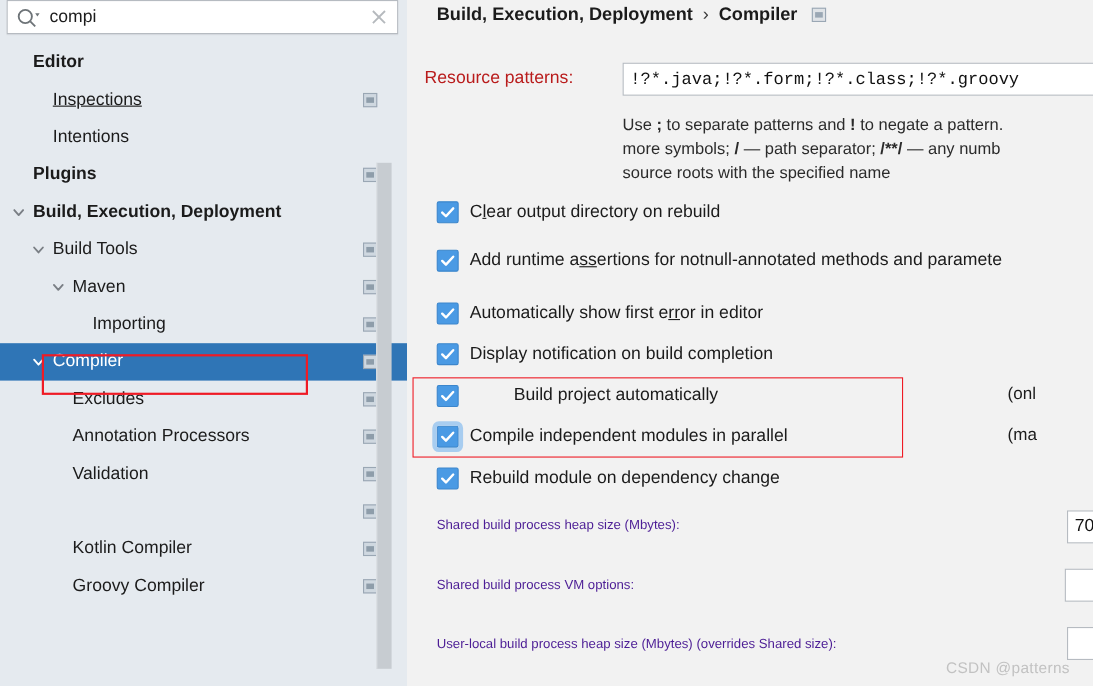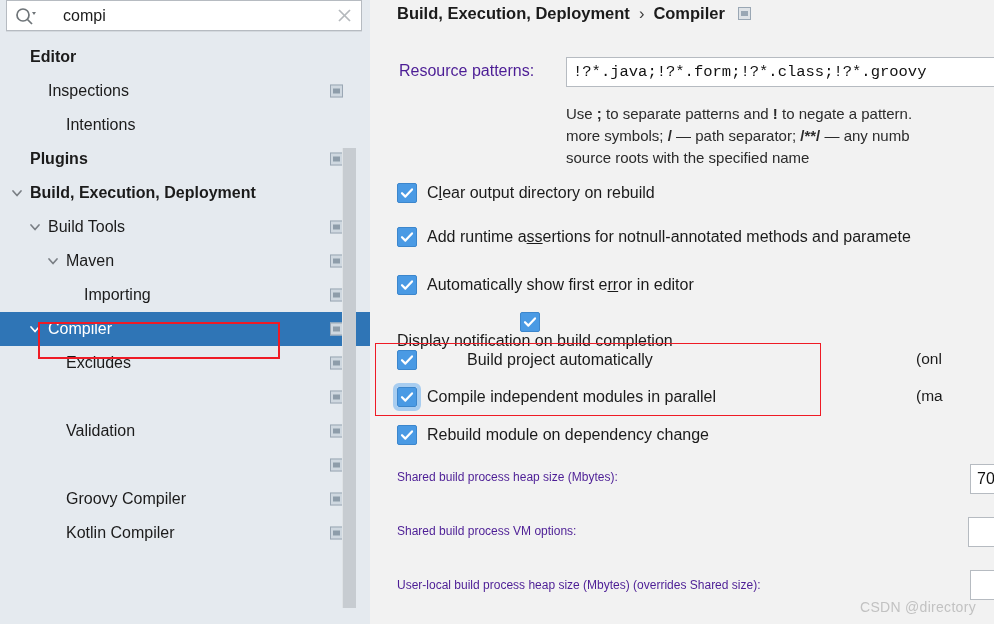--- a/index.html
+++ b/index.html
@@ -48,21 +48,20 @@
   }
   #search-input {
     flex: 1;
     border: none;
     outline: none;
     font-family: "Liberation Sans", sans-serif;
     font-size: 16px;
     color: #1b1b1b;
     padding: 0 4px;
     background: transparent;
-    margin-left: 18px;
   }
   #search-clear {
     width: 34px;
     flex: none;
     display: flex;
     align-items: center;
     justify-content: center;
     cursor: pointer;
   }
 
@@ -182,24 +181,24 @@
     width: 13px; height: 13px;
     border: 1px solid #9aa7b4;
     background: #dfe3e7;
     box-sizing: border-box;
     display:flex; align-items:center; justify-content:center;
   }
   #breadcrumb .mod-icon-bc i { width:7px; height:5px; background:#9aa7b4; display:block; }
 
   #res-label {
     position: absolute;
-    left: 29px;
+    left: 16px;
     top: 62px;
     font-size: 16px;
-    color: #4c1d95;
+    color: #b91c1c;
     white-space: nowrap;
   }
   #res-input {
     position: absolute;
     left: 196px;
     top: 57px;
     width: 440px;
     height: 30px;
     box-sizing: border-box;
     border: 1px solid #b6bbc1;
@@ -325,29 +324,29 @@
 
     <div id="tree">
         <div class="tree-row bold">
           <span style="flex: 0 0 auto; width: 8px;"></span>
           <span class="twisty" style="color: rgb(122, 127, 133);"></span>
           <span class="tree-label" style="padding-left: 4px;">Editor</span>
         </div>
         <div class="tree-row">
           <span style="flex: 0 0 auto; width: 26px;"></span>
           <span class="twisty" style="color: rgb(122, 127, 133);"></span>
-          <span class="tree-label" style="padding-left: 4px;">Inspections</span>
+          <span class="tree-label" style="padding-left: 4px; text-decoration: underline;">Inspections</span>
           <span class="mod-icon">
             <i></i>
           </span>
         </div>
         <div class="tree-row">
           <span style="flex: 0 0 auto; width: 26px;"></span>
           <span class="twisty" style="color: rgb(122, 127, 133);"></span>
-          <span class="tree-label" style="padding-left: 4px; margin-left: 18px;">Intentions</span>
+          <span class="tree-label" style="padding-left: 4px;">Intentions</span>
         </div>
         <div class="tree-row bold">
           <span style="flex: 0 0 auto; width: 8px;"></span>
           <span class="twisty" style="color: rgb(122, 127, 133);"></span>
           <span class="tree-label" style="padding-left: 4px;">Plugins</span>
           <span class="mod-icon">
             <i></i>
           </span>
         </div>
         <div class="tree-row bold">
@@ -407,20 +406,21 @@
           <span style="flex: 0 0 auto; width: 44px;"></span>
           <span class="twisty" style="color: rgb(122, 127, 133);"></span>
           <span class="tree-label" style="padding-left: 4px;">Excludes</span>
           <span class="mod-icon">
             <i></i>
           </span>
         </div>
         <div class="tree-row">
           <span style="flex: 0 0 auto; width: 44px;"></span>
           <span class="twisty" style="color: rgb(122, 127, 133);"></span>
+          <span class="tree-label" style="padding-left: 4px;">Annotation Processors</span>
           <span class="mod-icon">
             <i></i>
           </span>
         </div>
         <div class="tree-row">
           <span style="flex: 0 0 auto; width: 44px;"></span>
           <span class="twisty" style="color: rgb(122, 127, 133);"></span>
           <span class="tree-label" style="padding-left: 4px;">Validation</span>
           <span class="mod-icon">
             <i></i>
@@ -429,29 +429,29 @@
         <div class="tree-row">
           <span style="flex: 0 0 auto; width: 44px;"></span>
           <span class="twisty" style="color: rgb(122, 127, 133);"></span>
           <span class="mod-icon">
             <i></i>
           </span>
         </div>
         <div class="tree-row">
           <span style="flex: 0 0 auto; width: 44px;"></span>
           <span class="twisty" style="color: rgb(122, 127, 133);"></span>
+          <span class="tree-label" style="padding-left: 4px;">Kotlin Compiler</span>
+          <span class="mod-icon">
+            <i></i>
+          </span>
+        </div>
+        <div class="tree-row">
+          <span style="flex: 0 0 auto; width: 44px;"></span>
+          <span class="twisty" style="color: rgb(122, 127, 133);"></span>
           <span class="tree-label" style="padding-left: 4px;">Groovy Compiler</span>
-          <span class="mod-icon">
-            <i></i>
-          </span>
-        </div>
-        <div class="tree-row">
-          <span style="flex: 0 0 auto; width: 44px;"></span>
-          <span class="twisty" style="color: rgb(122, 127, 133);"></span>
-          <span class="tree-label" style="padding-left: 4px;">Kotlin Compiler</span>
           <span class="mod-icon">
             <i></i>
           </span>
         </div>
       </div>
 
     <div id="sb-track">
       <div id="sb-thumb"></div>
     </div>
 
@@ -500,21 +500,21 @@
           <span class="cb-label">Add runtime a<u>ss</u>ertions for notnull-annotated methods and paramete</span>
         </div>
         <div class="cb-row" style="top: 275px;">
           <span class="cbox">
             <svg width="14" height="14" viewBox="0 0 14 14">
               <polyline points="2,7.2 5.4,10.6 12,3.4" fill="none" stroke="#ffffff" stroke-width="2.2" stroke-linecap="round" stroke-linejoin="round"></polyline>
             </svg>
           </span>
           <span class="cb-label">Automatically show first e<u>rr</u>or in editor</span>
         </div>
-        <div class="cb-row" style="top: 312px; flex-direction: column;">
+        <div class="cb-row" style="top: 312px;">
           <span class="cbox">
             <svg width="14" height="14" viewBox="0 0 14 14">
               <polyline points="2,7.2 5.4,10.6 12,3.4" fill="none" stroke="#ffffff" stroke-width="2.2" stroke-linecap="round" stroke-linejoin="round"></polyline>
             </svg>
           </span>
           <span class="cb-label">Display notification on build completion</span>
         </div>
         <div class="cb-row" style="top: 350px; gap: 40px;">
           <span class="cbox">
             <svg width="14" height="14" viewBox="0 0 14 14">
@@ -546,15 +546,15 @@
         <div class="field-label" style="top: 470px;">Shared build process heap size (Mbytes):</div>
         <input type="text" class="num-field" value="70" style="top: 464px; left: 600px; width: 60px;">
         <div class="field-label" style="top: 524px;">Shared build process VM options:</div>
         <input type="text" class="num-field" style="top: 517px; left: 598px; width: 62px;">
         <div class="field-label" style="top: 578px;">User-local build process heap size (Mbytes) (overrides Shared size):</div>
         <input type="text" class="num-field" style="top: 570px; left: 600px; width: 60px;">
       </div>
 
     <div id="anno-checks"></div>
 
-    <div id="watermark">CSDN @directory</div>
+    <div id="watermark">CSDN @patterns</div>
   </div>
 </div>
 
 </body></html>

